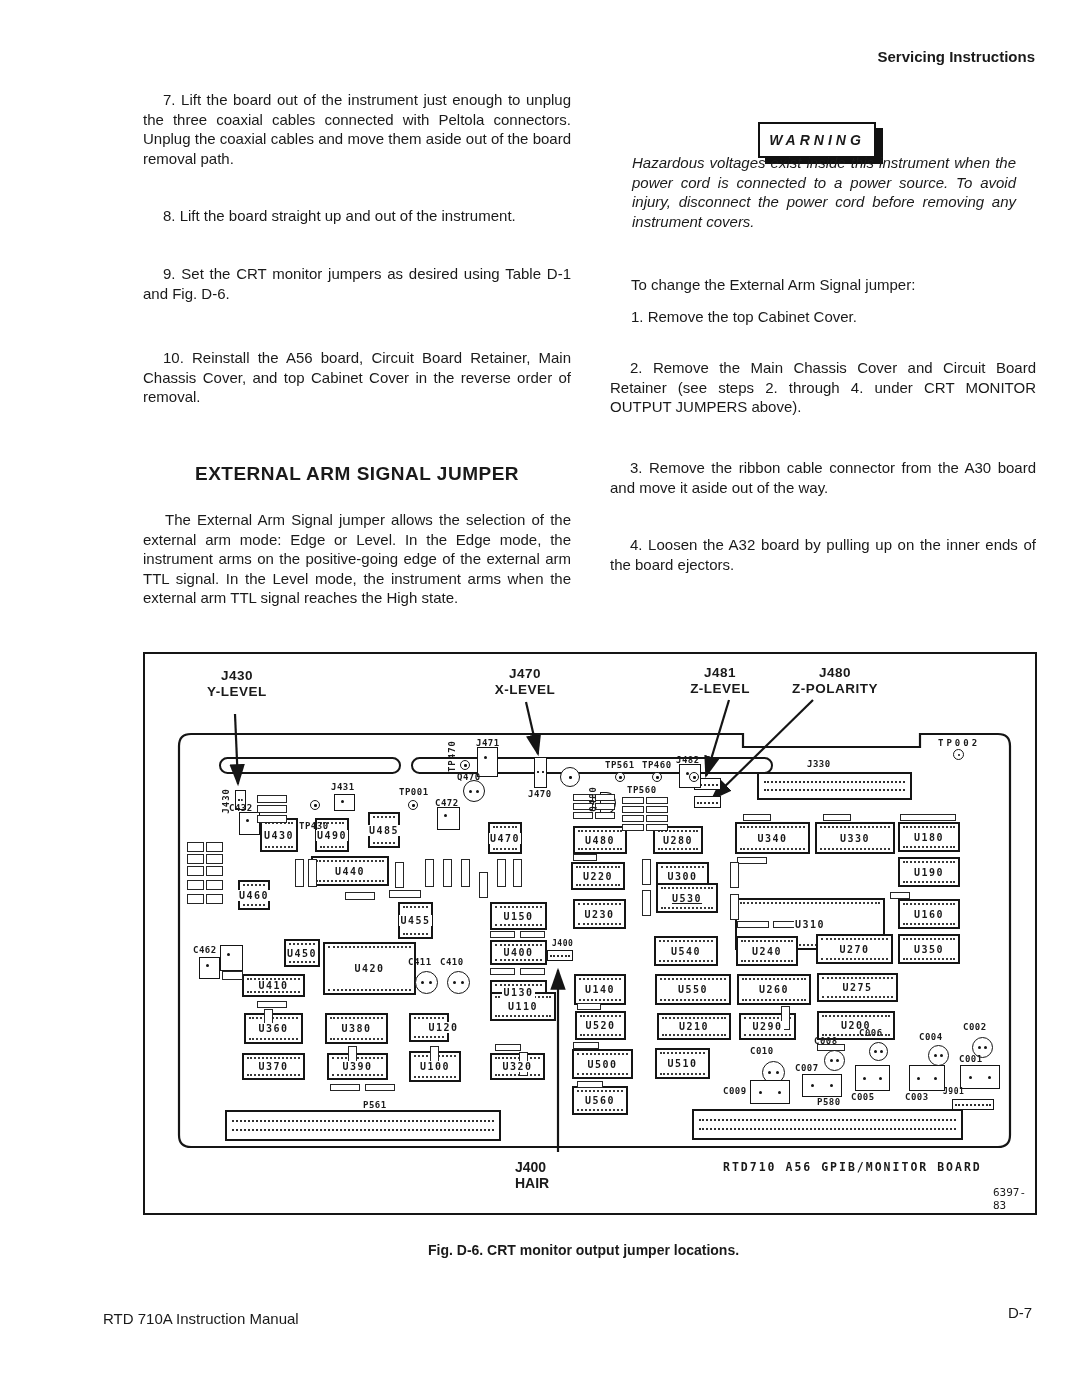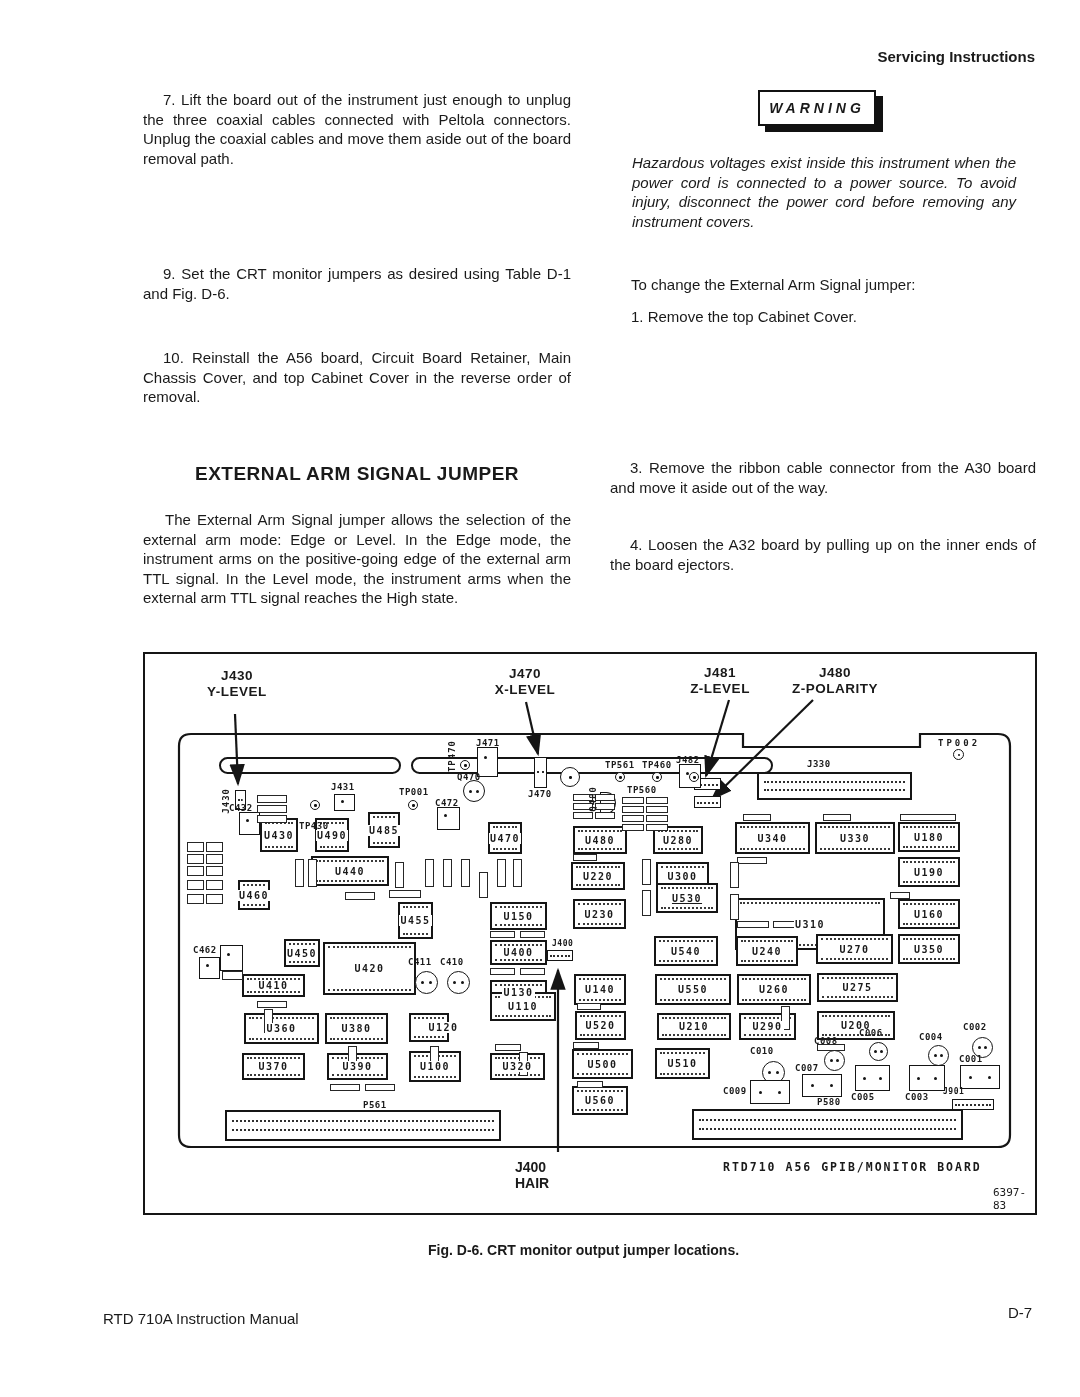--- a/index.html
+++ b/index.html
@@ -8,21 +8,21 @@
   .abs{position:absolute;}
   
   .hdr{font-weight:bold;font-size:15px;}
   .p{font-size:15px;line-height:19.5px;text-align:justify;}
   .p.ind{text-indent:20px;}
   .p.noj{text-align:left;}
   .ital{font-style:italic;}
   .sechead{font-weight:bold;font-size:19px;letter-spacing:0.5px;text-align:center;}
   .warnbox{border:2.5px solid #111;background:#fff;box-shadow:7px 6px 0 0 #111;
            display:flex;align-items:center;justify-content:center;
-           font-weight:bold;font-style:italic;font-size:14px;letter-spacing:4px;}
+           font-weight:bold;font-style:italic;font-size:14px;letter-spacing:4px;margin-top:32px;}
   .caption{font-weight:bold;font-size:14px;}
   .foot{font-size:15px;}
   
   .fig{border:2px solid #151515;box-sizing:border-box;background:#fff;}
   .fig svg{position:absolute;left:0;top:0;}
   #board-layer{position:absolute;left:0;top:0;width:890px;height:559px;}
   .c{position:absolute;box-sizing:border-box;background:#fff;}
   .c-ic{border:2px solid #151515;display:flex;align-items:center;justify-content:center;}
   .c-ic::before,.c-ic::after{content:"";position:absolute;left:3px;right:3px;border-top:2px dotted #3a3a3a;}
   .c-ic::before{top:2px}.c-ic::after{bottom:2px}
@@ -57,31 +57,33 @@
   .hairlbl{font-weight:bold;font-size:14px;line-height:16px;}
 </style>
 </head>
 <body>
 
 <div class="page">
 
   <div class="abs hdr" style="top:48px;left:735px;width:300px;text-align:right;">Servicing Instructions</div>
 
   <div class="abs p ind" style="left:143px;top:90px;width:428px;">7.  Lift the board out of the instrument just enough to unplug the three coaxial cables connected with Peltola connectors. Unplug the coaxial cables and move them aside out of the board removal path.</div>
+  <div class="abs p ind noj" style="left:143px;top:206px;width:428px;">8.  Lift the board straight up and out of the instrument.</div>
   <div class="abs p ind" style="left:143px;top:264px;width:428px;">9.  Set the CRT monitor jumpers as desired using Table D-1 and Fig. D-6.</div>
   <div class="abs p ind" style="left:143px;top:348px;width:428px;">10.  Reinstall the A56 board, Circuit Board Retainer, Main Chassis Cover, and top Cabinet Cover in the reverse order of removal.</div>
   <div class="abs sechead" style="left:143px;top:463px;width:428px;">EXTERNAL ARM SIGNAL JUMPER</div>
   <div class="abs p" style="left:143px;top:510px;width:428px;text-indent:22px;">The External Arm Signal jumper allows the selection of the external arm mode: Edge or Level. In the Edge mode, the instrument arms on the positive-going edge of the external arm TTL signal. In the Level mode, the instrument arms when the external arm TTL signal reaches the High state.</div>
 
   <div class="abs warnbox" style="left:758px;top:90px;width:114px;height:32px;">
     <span>WARNING</span>
   </div>
   <div class="abs p ital" style="left:632px;top:153px;width:384px;">Hazardous voltages exist inside this instrument when the power cord is connected to a power source. To avoid injury, disconnect the power cord before removing any instrument covers.</div>
   <div class="abs p noj" style="left:631px;top:275px;width:410px;">To change the External Arm Signal jumper:</div>
   <div class="abs p noj" style="left:631px;top:307px;width:410px;">1.  Remove the top Cabinet Cover.</div>
+  <div class="abs p ind" style="left:610px;top:358px;width:426px;">2.  Remove the Main Chassis Cover and Circuit Board Retainer (see steps 2. through 4. under CRT MONITOR OUTPUT JUMPERS above).</div>
   <div class="abs p ind" style="left:610px;top:458px;width:426px;">3.  Remove the ribbon cable connector from the A30 board and move it aside out of the way.</div>
   <div class="abs p ind" style="left:610px;top:535px;width:426px;">4.  Loosen the A32 board by pulling up on the inner ends of the board ejectors.</div>
 
   <div class="abs fig" style="left:143px;top:652px;width:894px;height:563px;">
 
     <svg width="890" height="559" viewBox="0 0 890 559">
       <defs>
         <marker id="ah" markerWidth="12" markerHeight="10" refX="9" refY="3.5" orient="auto">
           <path d="M0,0 L10,3.5 L0,7 Z" fill="#151515"></path>
         </marker>
@@ -192,21 +194,21 @@
         </div>
         <div class="c c-ic" style="left: 510px; top: 320px; width: 76px; height: 31px;">
           <span>U550</span>
         </div>
         <div class="c c-ic" style="left: 592px; top: 320px; width: 74px; height: 31px;">
           <span>U260</span>
         </div>
         <div class="c c-ic" style="left: 672px; top: 319px; width: 81px; height: 29px;">
           <span>U275</span>
         </div>
-        <div class="c c-ic" style="left: 99px; top: 359px; width: 75px; height: 31px;">
+        <div class="c c-ic" style="left: 99px; top: 359px; width: 59px; height: 31px;">
           <span>U360</span>
         </div>
         <div class="c c-ic" style="left: 180px; top: 359px; width: 63px; height: 31px;">
           <span>U380</span>
         </div>
         <div class="c c-ic" style="left: 264px; top: 359px; width: 40px; height: 29px; padding-left: 29px;">
           <span>U120</span>
         </div>
         <div class="c c-ic" style="left: 345px; top: 338px; width: 66px; height: 29px;">
           <span>U110</span>

